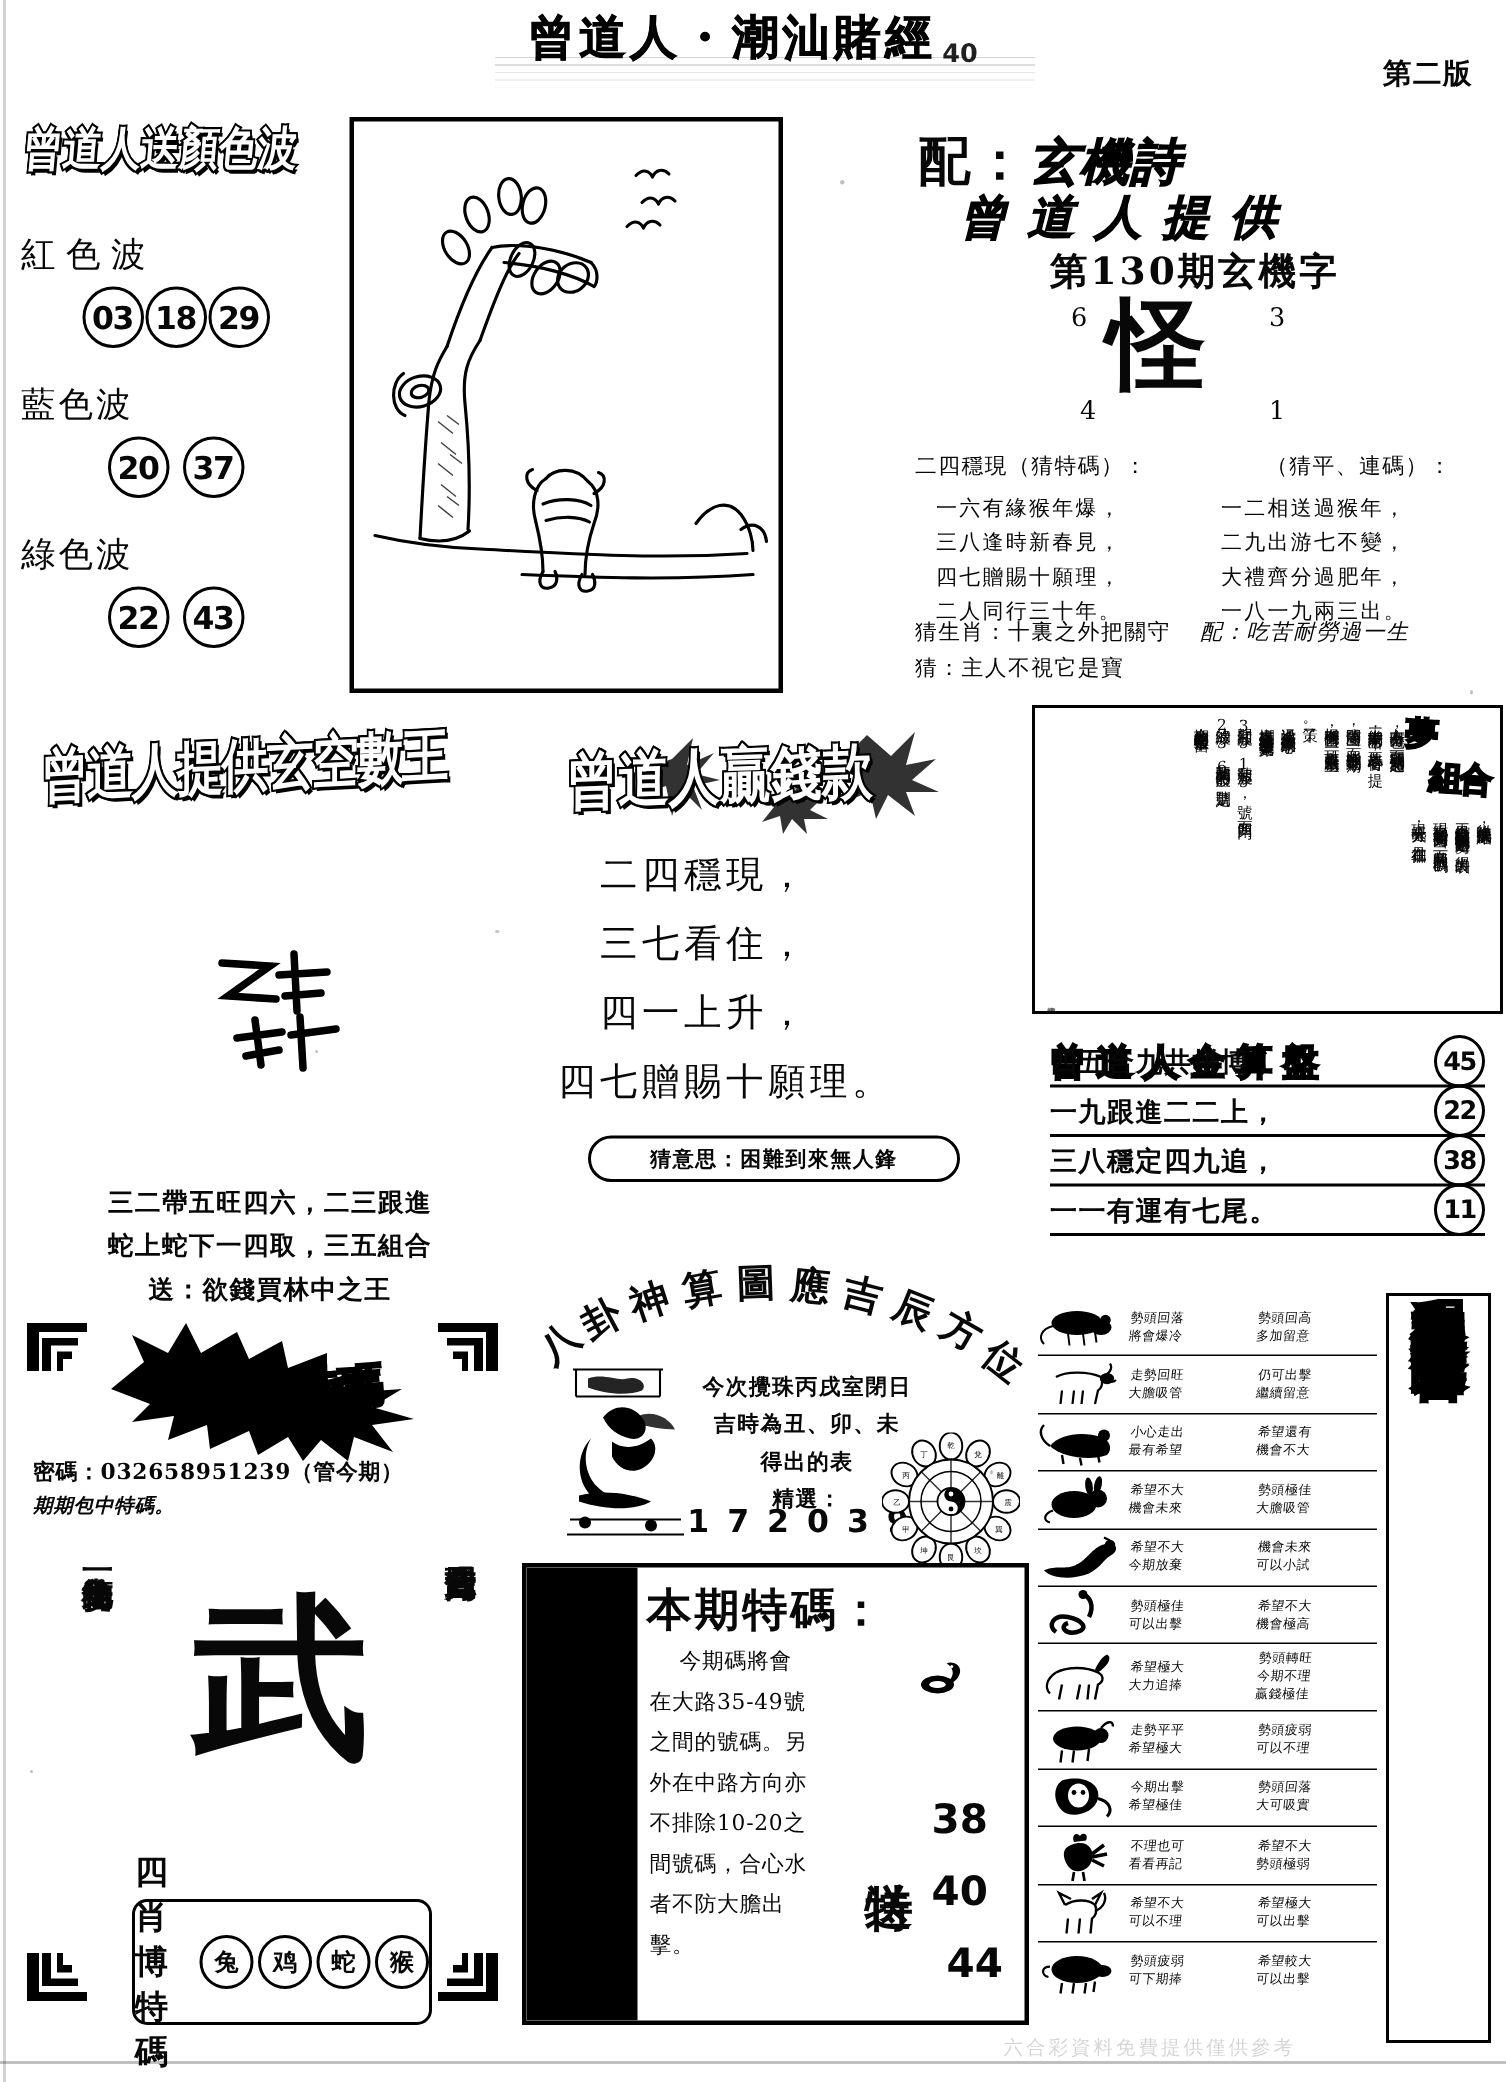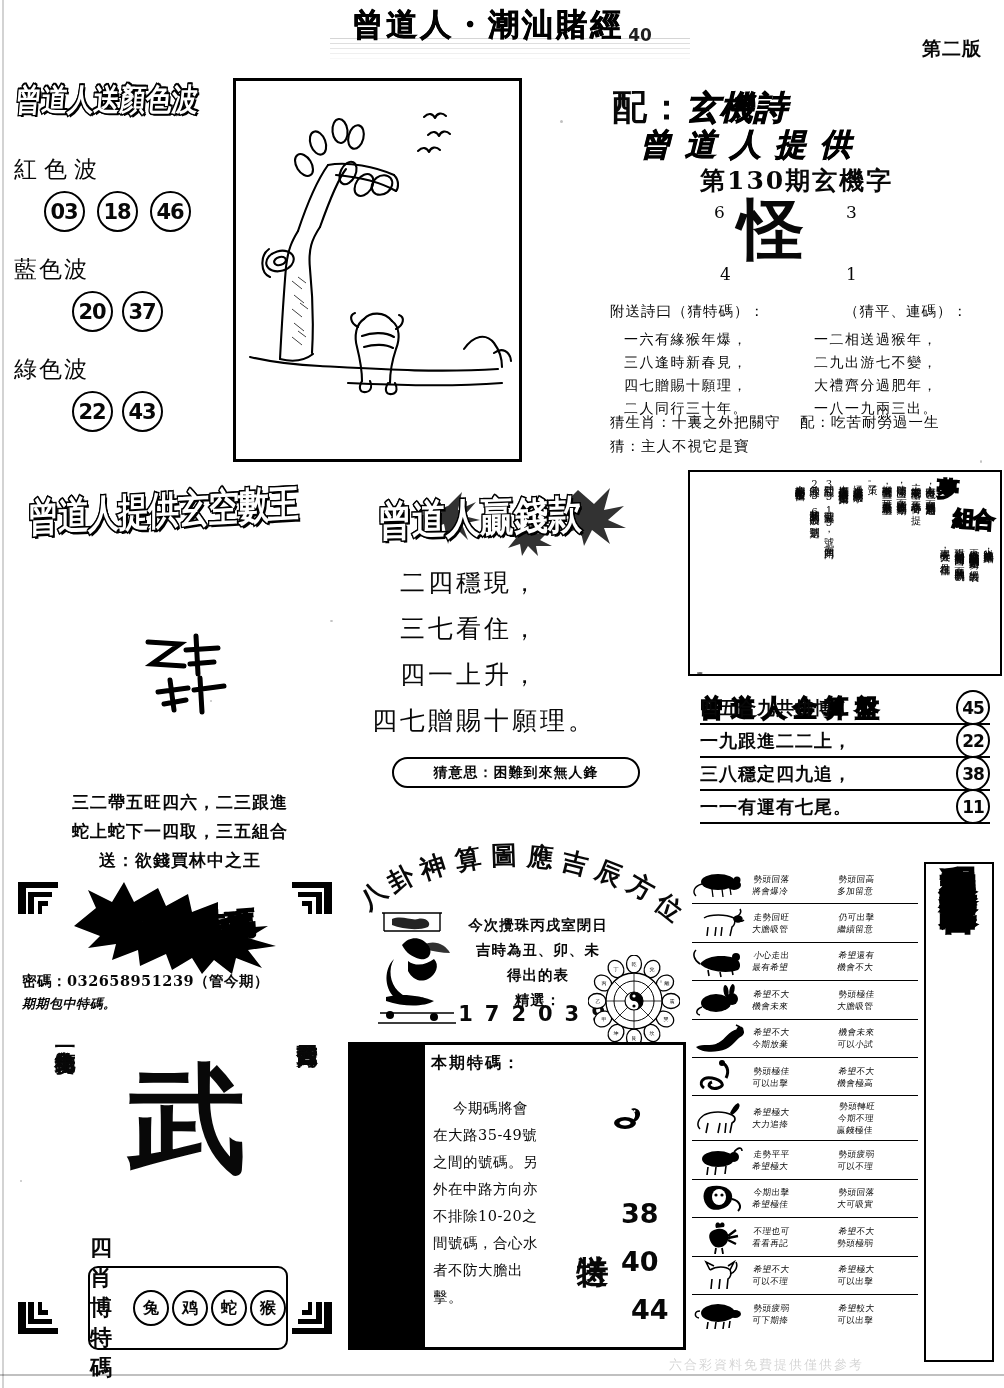--- a/index.html
+++ b/index.html
@@ -42,21 +42,21 @@
     font-size:26px;font-weight:bold;letter-spacing:0px;white-space:nowrap;
     font-family:"DejaVu Serif","Liberation Serif",serif;
     color:#fff;
     -webkit-text-stroke:2.4px #000;
     paint-order:stroke fill;
     text-shadow:2px 2px 0 #000,-1px 1px 0 #000,1px -1px 0 #000,-1px -1px 0 #000;
   }
   #wave-banner{position:absolute;top:0;left:2px;transform:skewX(-5deg) scaleY(1.18);}
   .wave-group{position:absolute;width:206px;text-align:left;}
   .wave-name{font-size:23px;letter-spacing:7px;font-family:"DejaVu Serif","Liberation Serif",serif;}
-  .ball-row{margin-top:6px;display:flex;justify-content:center;gap:12px;}
+  .ball-row{margin-top:6px;display:flex;justify-content:center;gap:1px;}
   .ball{
     width:37px;height:37px;border:2.6px solid #000;border-radius:50%;
     display:flex;align-items:center;justify-content:center;
     font-size:21px;font-weight:bold;font-family:"DejaVu Sans","Liberation Sans",sans-serif;
     letter-spacing:-1px;
   }
   .ball.sm{width:31px;height:31px;font-size:17px;border-width:2.2px;}
 
   
   #illus-box{top:78px;left:233px;width:283px;height:378px;border:3px solid #000;background:#fff;}
@@ -83,21 +83,21 @@
   #poem-cols{top:300px;left:610px;width:384px;}
   .pc{position:absolute;top:0;font-size:14px;line-height:23px;
       font-family:"DejaVu Serif","Liberation Serif",serif;letter-spacing:1.5px;}
   #pc-left{left:0;width:192px;}
   #pc-right{left:190px;width:194px;}
   .pc .hdr{font-size:14.5px;letter-spacing:1px;margin-bottom:5px;}
   .pc .ln{padding-left:14px;}
   #poem-foot{top:410px;left:610px;width:390px;font-size:14.5px;line-height:24px;
       font-family:"DejaVu Serif","Liberation Serif",serif;letter-spacing:1px;}
   #poem-foot .row{display:flex;}
-  #poem-foot .c1{width:190px;} #poem-foot .c2{width:200px;}
+  #poem-foot .c1{width:190px;} #poem-foot .c2{width:200px;font-style:italic;}
 
   
   #xuankong-banner{top:490px;left:28px;}
   #xuankong-banner .fancy-banner{font-size:31px;letter-spacing:-1px;
     transform:skewY(-3deg) scaleY(1.25);display:inline-block;}
   #scribble{top:630px;left:140px;width:110px;height:85px;}
   #xk-lines{top:788px;left:20px;width:320px;text-align:center;
       font-size:17px;line-height:29px;font-weight:bold;letter-spacing:1px;
       font-family:"DejaVu Serif","Liberation Serif",serif;}
 
@@ -182,21 +182,21 @@
 
   
   #tema-box{top:1042px;left:348px;width:332px;height:302px;border:3px solid #000;
      background:#fff;display:flex;overflow:hidden;}
   #tema-side{width:74px;background:#000;color:#fff;position:relative;}
   #tema-side .v{position:absolute;left:6px;top:8px;writing-mode:vertical-rl;
      text-orientation:upright;font-size:40px;font-weight:bold;letter-spacing:2px;
      font-family:"DejaVu Serif","Liberation Serif",serif;
      color:#fff;-webkit-text-stroke:2px #000;}
   #tema-main{flex:1;position:relative;padding:8px 6px;}
-  #tema-hd{font-size:16px;font-weight:bold;letter-spacing:2px;
+  #tema-hd{font-size:30px;font-weight:bold;letter-spacing:2px;
      font-family:Liberation Mono, monospace;}
   #tema-body{position:absolute;top:50px;left:8px;width:132px;font-size:14.5px;
      line-height:27px;letter-spacing:0.5px;
      font-family:"DejaVu Serif","Liberation Serif",serif;}
   #tema-body .ind{padding-left:20px;}
   #tema-snake{position:absolute;top:62px;left:186px;width:34px;height:24px;}
   #tema-te{position:absolute;left:148px;top:185px;font-size:32px;font-weight:bold;
      line-height:40px;font-family:"DejaVu Serif","Liberation Serif",serif;}
   #tema-nums{position:absolute;left:196px;top:145px;width:60px;text-align:left;}
   #tema-nums div{font-size:27px;font-weight:bold;line-height:48px;}
@@ -232,21 +232,21 @@
   <div class="abs" id="page-label">第二版</div>
 
   <div class="abs" id="wave-panel">
     <div id="wave-banner" class="fancy-banner">曾道人送顏色波</div>
 
     <div class="wave-group" style="top:72px">
       <div class="wave-name">紅色波</div>
       <div class="ball-row">
         <div class="ball">03</div>
         <div class="ball">18</div>
-        <div class="ball">46</div>
+        <div class="ball">29</div>
       </div>
     </div>
 
     <div class="wave-group" style="top:172px">
       <div class="wave-name" style="letter-spacing:2px">藍色波</div>
       <div class="ball-row" style="gap:9px">
         <div class="ball">20</div>
         <div class="ball">37</div>
       </div>
     </div>
@@ -322,21 +322,21 @@
   <div class="abs" id="bigchar-wrap">
     <div class="cnr" id="cnr-tl">6</div>
     <div class="cnr" id="cnr-tr">3</div>
     <div class="cnr" id="cnr-bl">4</div>
     <div class="cnr" id="cnr-br">1</div>
     <div id="bigchar">怪</div>
   </div>
 
   <div class="abs" id="poem-cols">
     <div class="pc" id="pc-left">
-      <div class="hdr">附送詩曰（猜特碼）：</div>
+      <div class="hdr">二四穩現（猜特碼）：</div>
       <div class="ln">一六有緣猴年爆，</div>
       <div class="ln">三八逢時新春見，</div>
       <div class="ln">四七贈賜十願理，</div>
       <div class="ln">二人同行三十年。</div>
     </div>
     <div class="pc" id="pc-right">
       <div class="hdr" style="padding-left:44px">（猜平、連碼）：</div>
       <div class="ln">一二相送過猴年，</div>
       <div class="ln">二九出游七不變，</div>
       <div class="ln">大禮齊分過肥年，</div>

